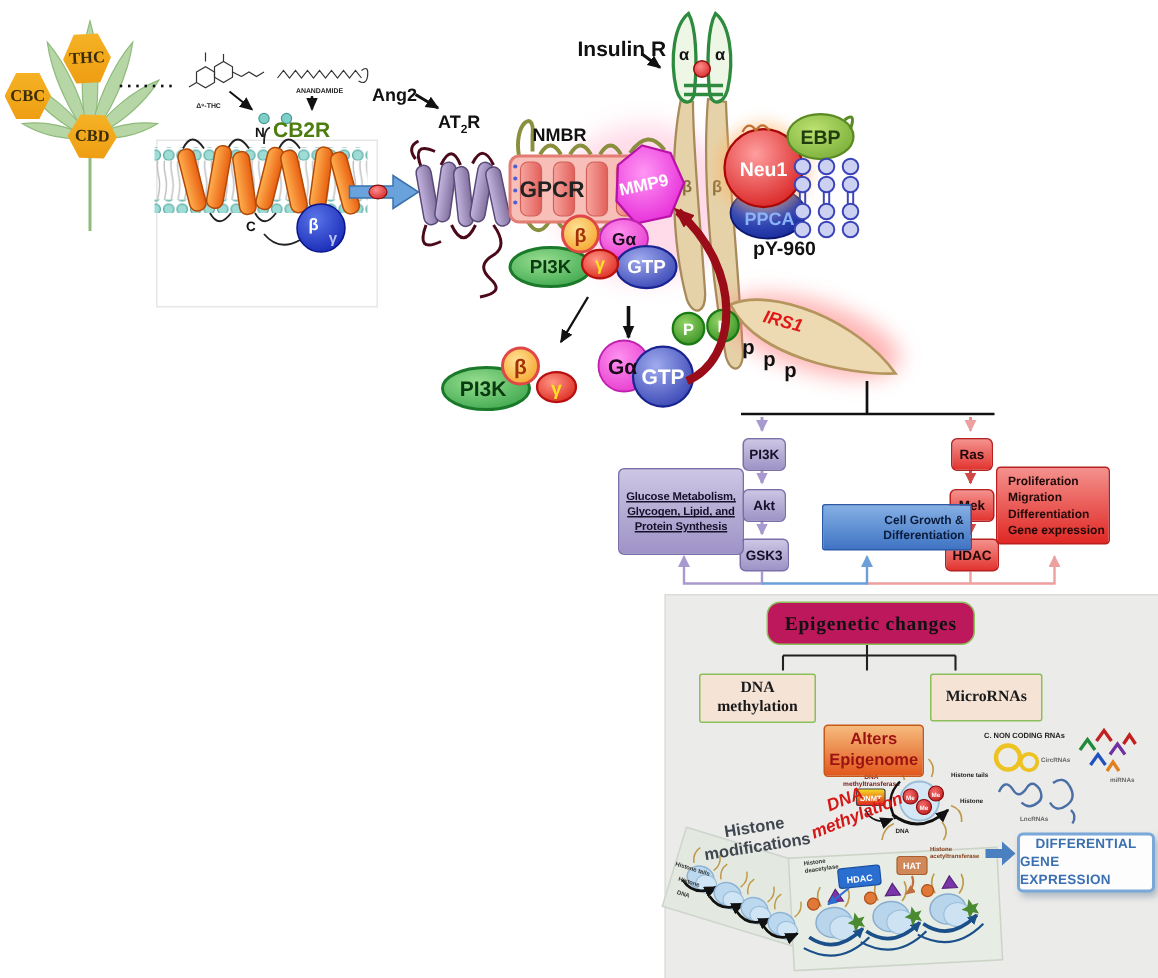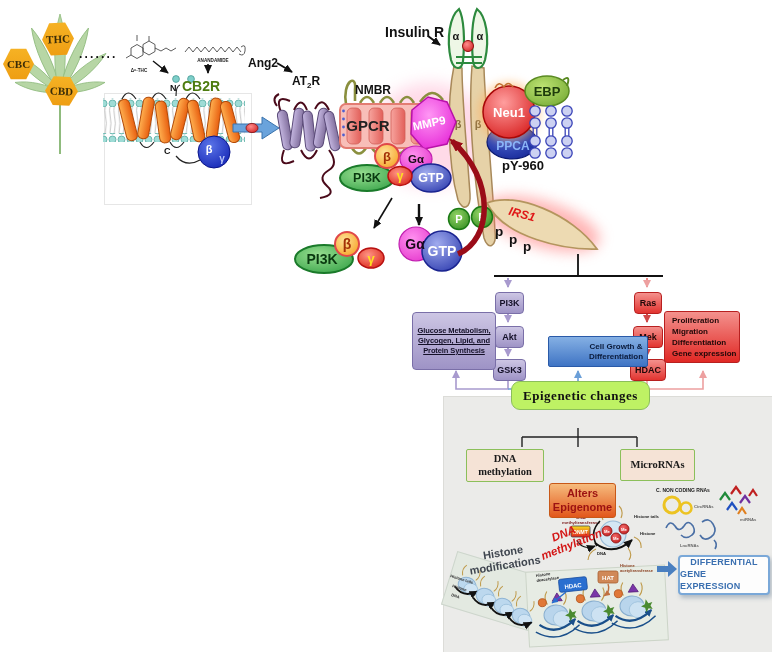--- a/index.html
+++ b/index.html
@@ -497,21 +497,21 @@
     </div>
   <div class="abs txt" style="left:664px;top:311px;width:76px;height:52px;background:linear-gradient(180deg,#f4918d,#e02824);
               border:1px solid #b82020;border-radius:3px;font-weight:bold;font-size:8px;color:#200808;
               display:flex;flex-direction:column;justify-content:center;padding-left:7px;box-sizing:border-box;line-height:1.4;">
     <div>Proliferation</div>
     <div>Migration</div>
     <div>Differentiation</div>
     <div>Gene expression</div>
   </div>
 
-  <div class="abs txt" style="left:511px;top:381px;width:137px;height:27px;background:#bef264;border:1.5px solid #8bbf5a;border-radius:9px;
+  <div class="abs txt" style="left:511px;top:401px;width:137px;height:27px;background:#be185d;border:1.5px solid #8bbf5a;border-radius:9px;
               display:flex;align-items:center;justify-content:center;font-family:'Liberation Serif',serif;
               font-weight:bold;font-size:13px;color:#111;letter-spacing:0.5px;">
     <span>Epigenetic changes</span>
     </div>
   <div class="abs epibox txt" style="left:466px;top:449px;width:76px;height:31px;">
     <span style="width:56px;display:inline-block;">DNA methylation</span>
     </div>
   <div class="abs epibox txt" style="left:620px;top:449px;width:73px;height:30px;">
     <span>MicroRNAs</span>
     </div>

